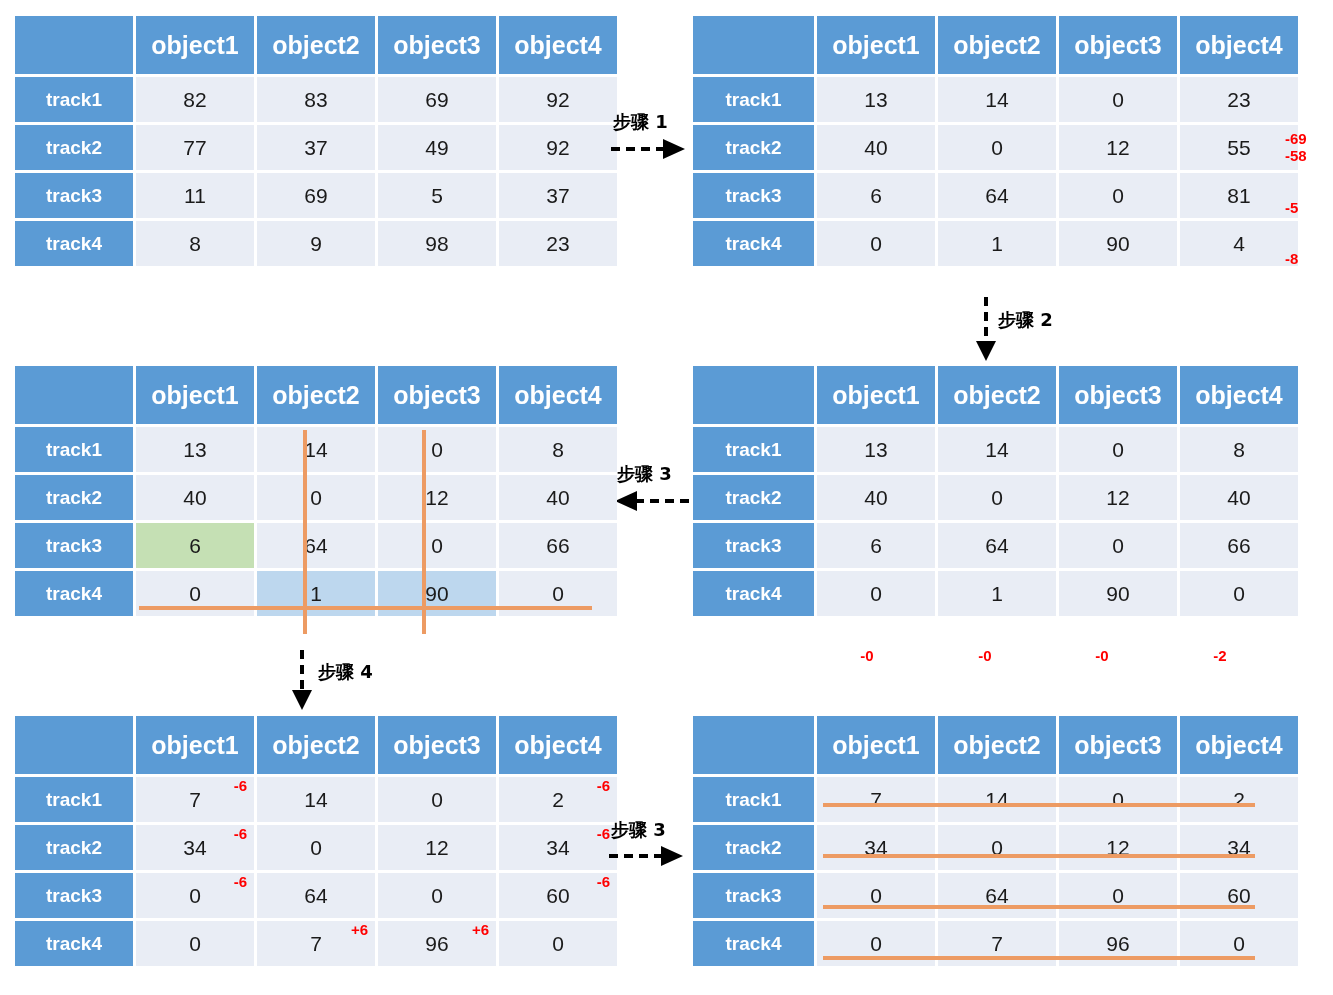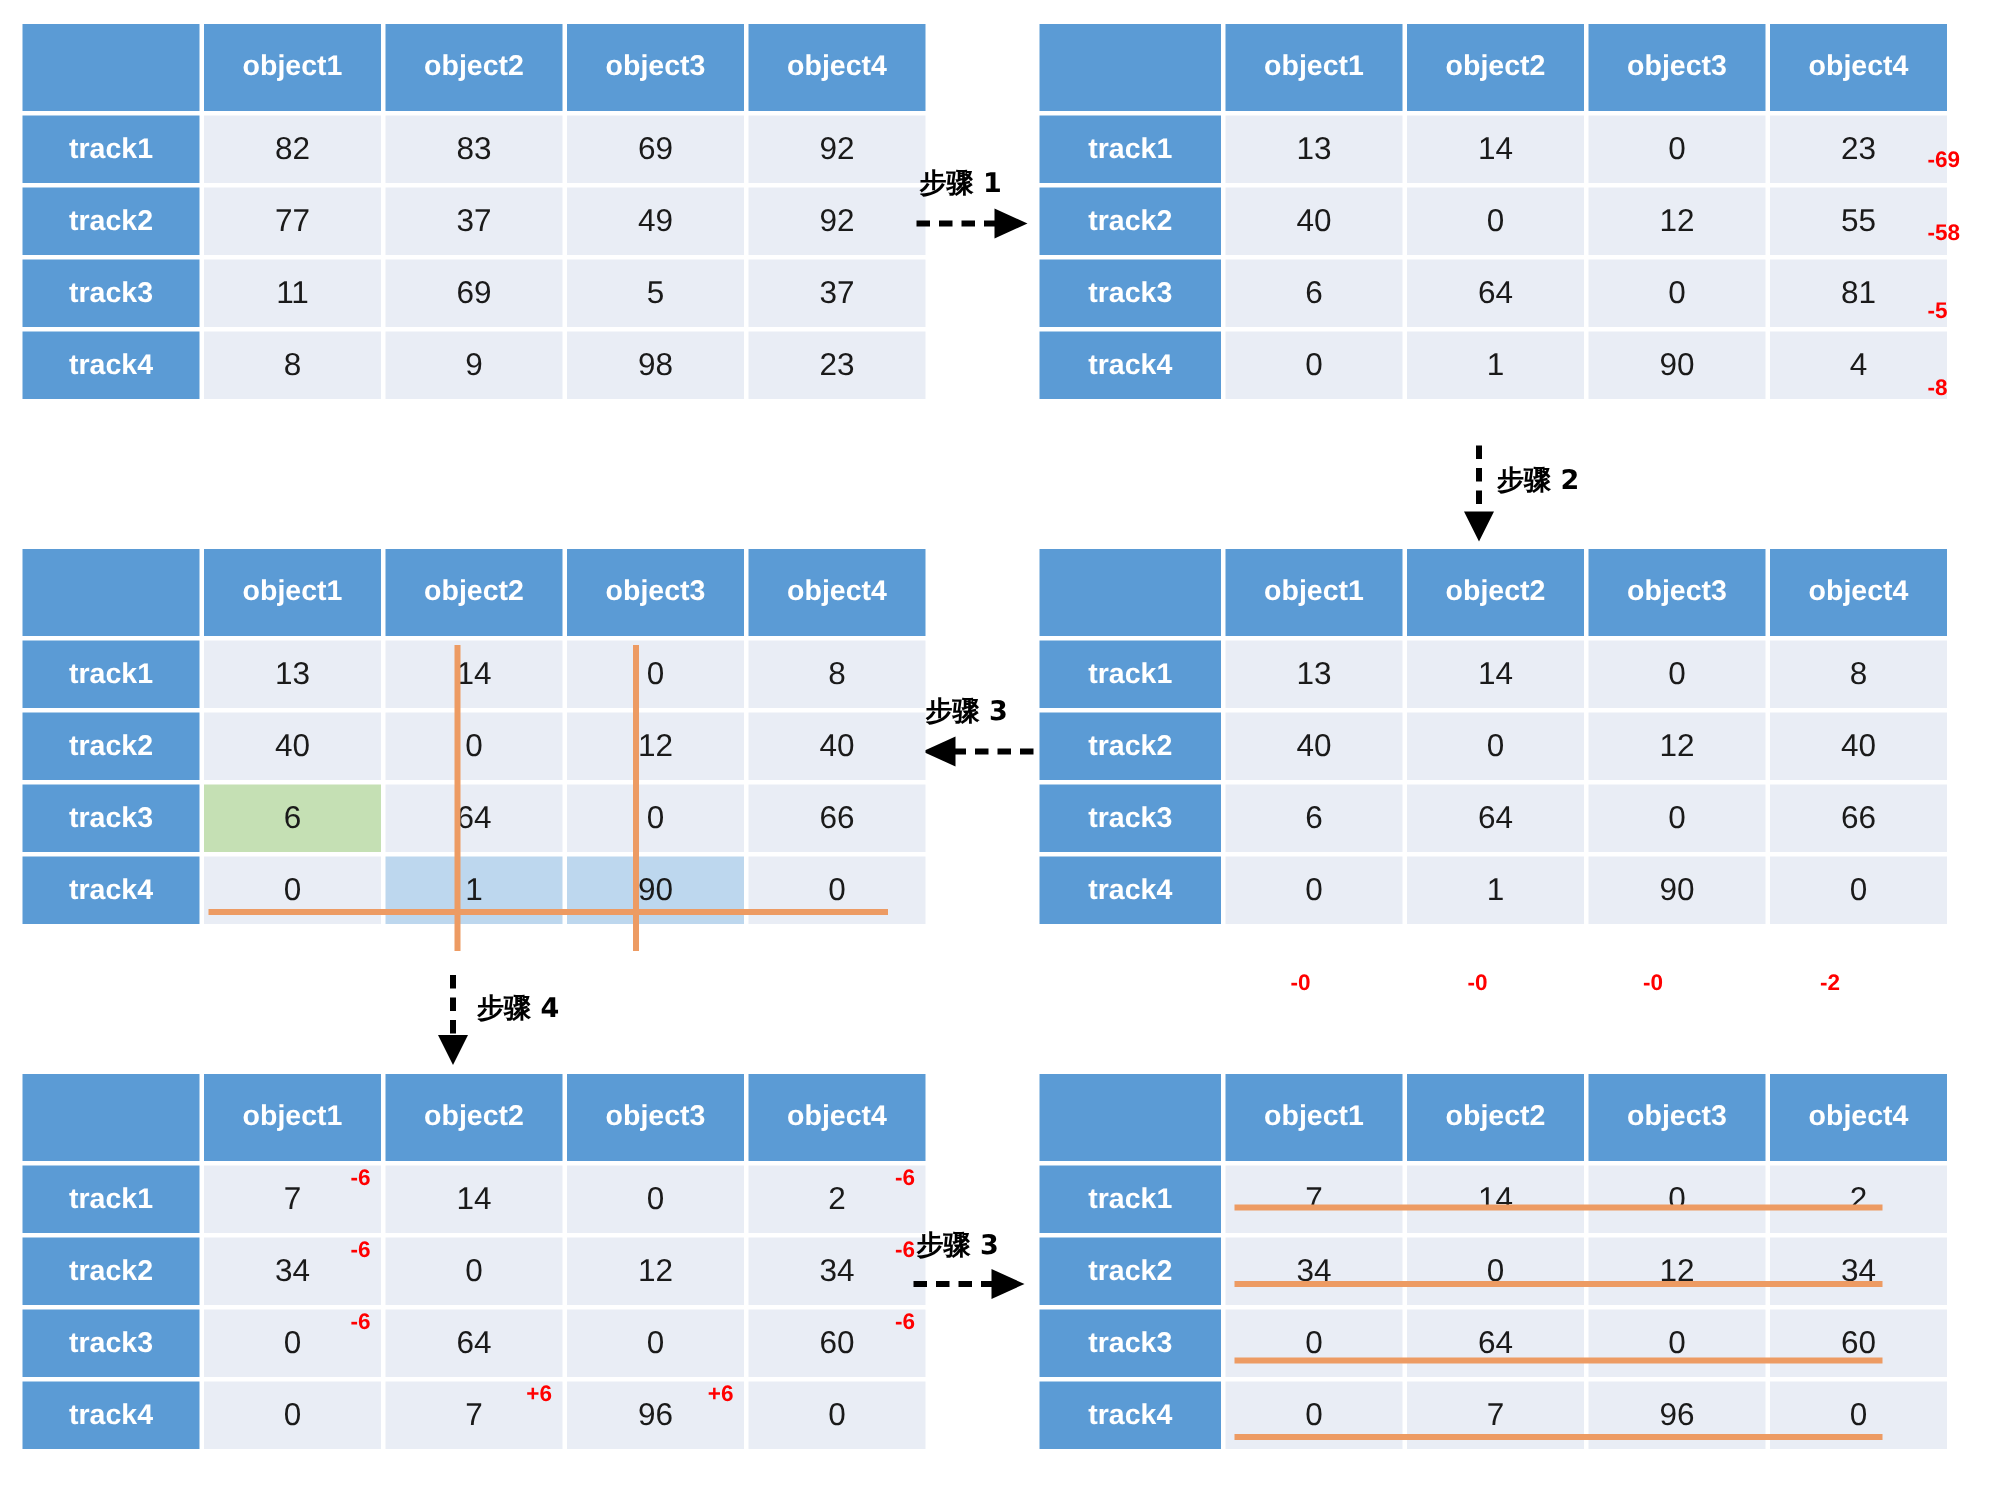--- a/index.html
+++ b/index.html
@@ -22,21 +22,21 @@
     font-size:21px;
     color:#1a1a1a;
     background:#e9edf5;
     position:relative;
     padding:0;
   }
   .tbl td.hdr{
     background:#5b9bd5;
     color:#ffffff;
     font-weight:bold;
-    font-size:19px;
+    font-size:25px;
     height:58px;
   }
   .tbl td.corner{background:#5b9bd5;}
   .tbl td.rowhdr{
     background:#5b9bd5;
     color:#ffffff;
     font-weight:bold;
     font-size:19px;
   }
   .c-label{width:118px;}
@@ -185,21 +185,21 @@
       <tr>
         <td class="rowhdr c-label">track4</td>
         <td>0</td>
         <td>1</td>
         <td>90</td>
         <td>4</td>
       </tr>
     </tbody>
       </table>
   </div>
-  <div class="rowred" style="left:1285px;top:98px;text-align:center;">-69</div>
+  <div class="rowred" style="left:1285px;top:130px;text-align:center;">-69</div>
   <div class="rowred" style="left:1285px;top:147px;">-58</div>
   <div class="rowred" style="left:1285px;top:199px;">-5</div>
   <div class="rowred" style="left:1285px;top:250px;">-8</div>
 
   <div class="step" style="left:970px;top:295px;">
     <div class="step-label" style="left:28px;top:13px;">步骤 2</div>
     <svg width="30" height="68" style="position:absolute;left:4px;top:0px;">
       <line x1="12" y1="2" x2="12" y2="48" stroke="#000" stroke-width="4" stroke-dasharray="9,6"></line>
       <polygon points="2,46 12,66 22,46" fill="#000"></polygon>
     </svg>

